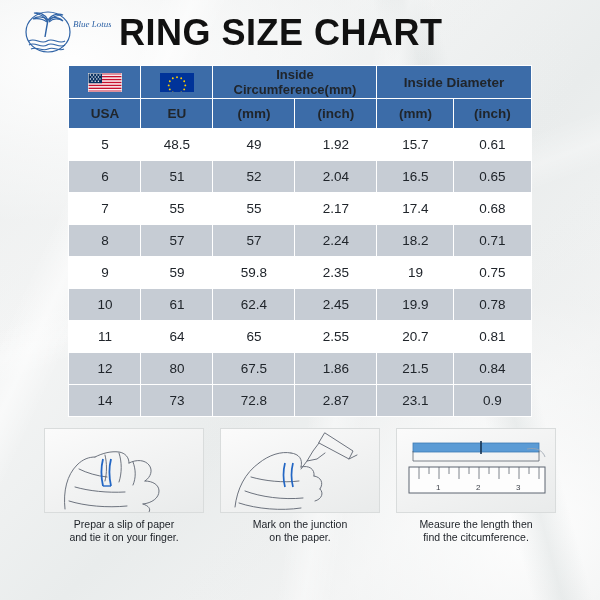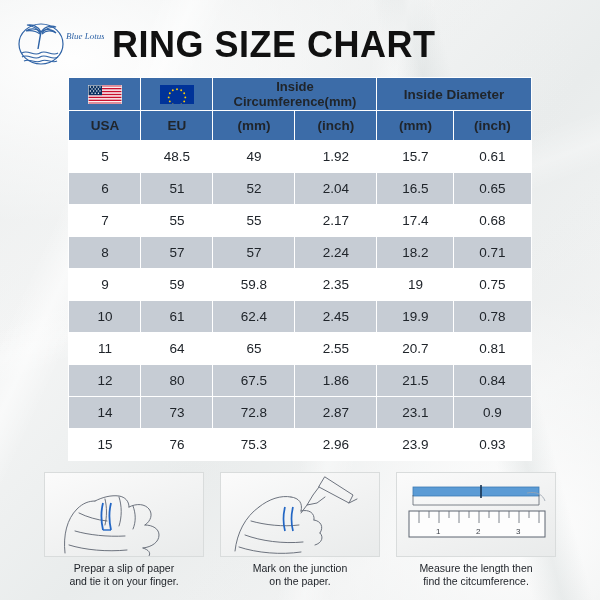--- a/index.html
+++ b/index.html
@@ -37,21 +37,22 @@
   #content {
     position: relative;
     z-index: 2;
   }
 
   
   .header {
     display: flex;
     align-items: center;
     height: 58px;
-    padding: 16px 0 0 0;
+    padding: 4px 0 0 0;
+    margin-left: 7px;
   }
   .logo {
     width: 112px;
     display: flex;
     align-items: center;
     justify-content: center;
     flex: none;
   }
   .logo svg { display: block; }
   .chart-title {
@@ -304,28 +305,20 @@
           <td>0.84</td>
         </tr>
         <tr class="row-dark">
           <td>14</td>
           <td>73</td>
           <td>72.8</td>
           <td>2.87</td>
           <td>23.1</td>
           <td>0.9</td>
         </tr>
-        <tr class="row-light">
-          <td>15</td>
-          <td>76</td>
-          <td>75.3</td>
-          <td>2.96</td>
-          <td>23.9</td>
-          <td>0.93</td>
-        </tr>
       </tbody>
     </table>
 
     <div class="steps">
 
       <div class="step">
         <div class="step-img">
           <svg width="158" height="83" viewBox="0 0 158 83">
             <g fill="none" stroke="#5d6470" stroke-width="0.9" stroke-linecap="round">
               <path d="M20 80 C18 62 22 46 32 36 C38 30 44 28 50 28"></path>

